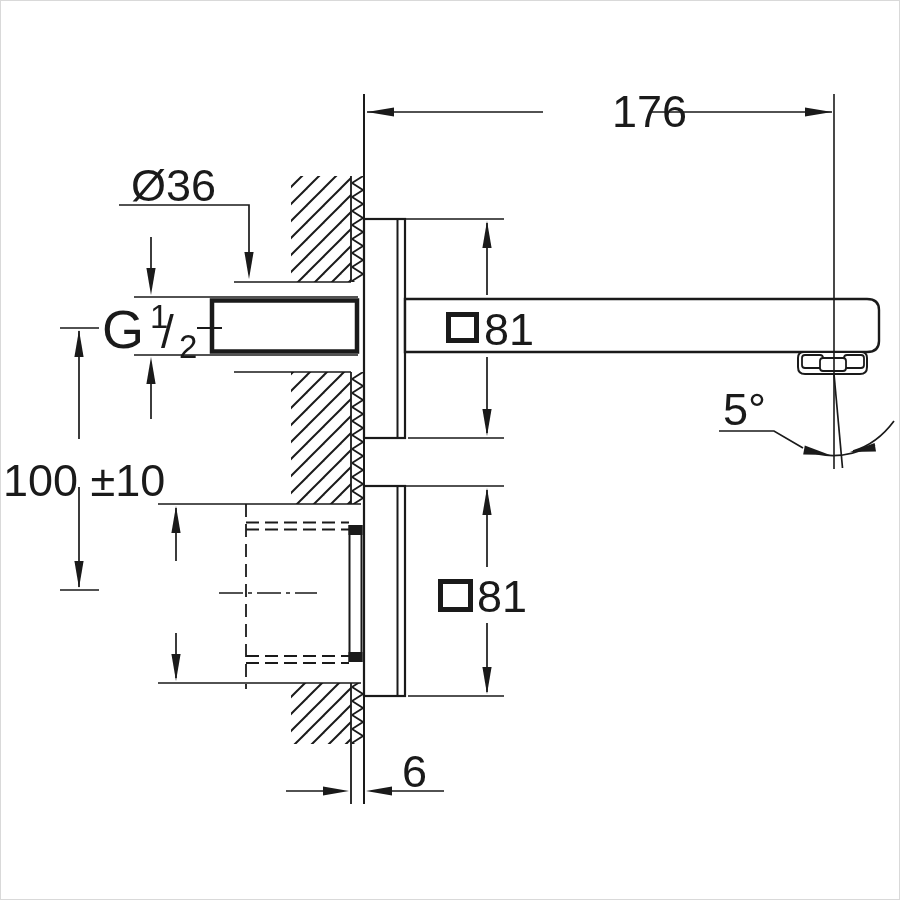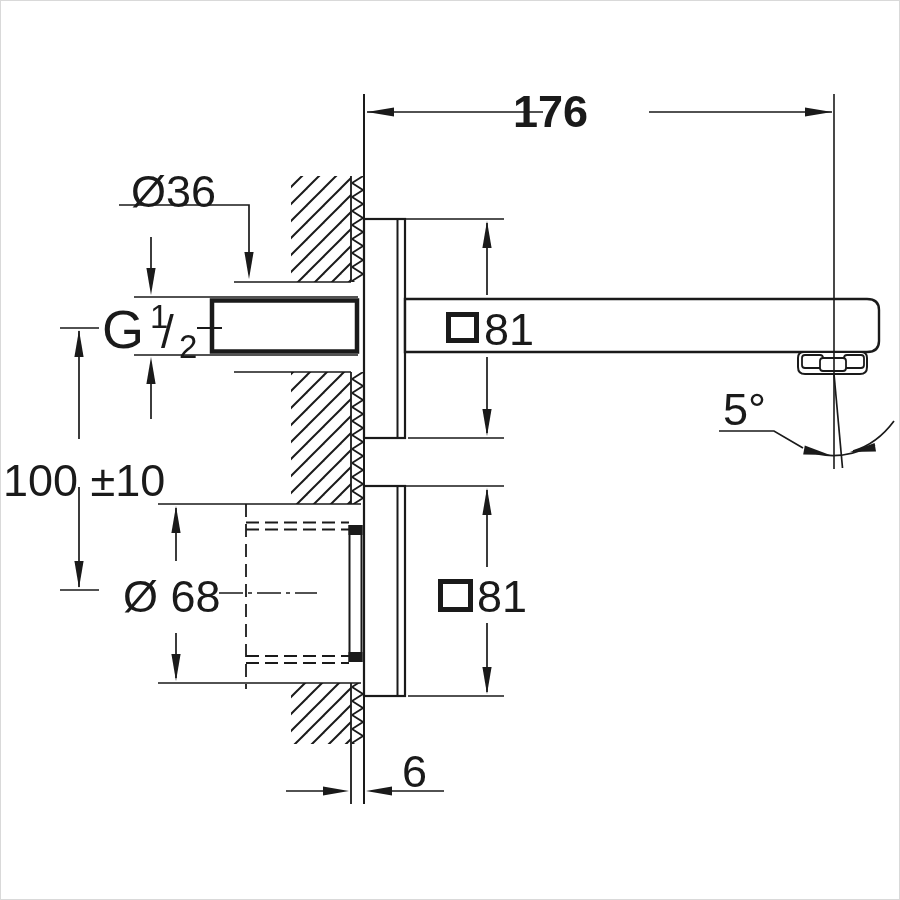--- a/index.html
+++ b/index.html
@@ -146,35 +146,34 @@
     <g stroke="#1a1a1a" fill="none">
       <path d="M833,373 L841.5,467" stroke-width="1.7"></path>
       <path d="M718,430 H773 L802,447" stroke-width="1.7"></path>
       <path d="M804,448 Q833,463 874,444" stroke-width="1.7"></path>
       <path d="M852,450 Q876,443 893,420" stroke-width="1.7"></path>
       <path d="M829,454 L803.8,444.6 L802.2,453.4 Z" fill="#1a1a1a" stroke="none"></path>
       <path d="M849,451 L875,450.6 L873.6,442 Z" fill="#1a1a1a" stroke="none"></path>
     </g>
   </svg>
 
-  <div class="lbl dim" style="left:512px;top:88px;width:150px;text-align:left;font-weight:bold;">176</div>
+  <div class="lbl dim" style="left:536px;top:88px;width:150px;text-align:right;">176</div>
 
-  <div class="lbl dim" style="left:130px;top:168px;">Ø36</div>
+  <div class="lbl dim" style="left:130px;top:162px;">Ø36</div>
 
   <span class="g-main" style="left: 101px; top: 301px; position: absolute;">G</span>
   <span class="g-frac-num" style="left: 149px; top: 299px; position: absolute;">1</span>
   <span class="g-frac-slash" style="left: 160px; top: 308px; position: absolute;">/</span>
   <span class="g-frac-den" style="left: 178px; top: 329px; position: absolute;">2</span>
 
   <div class="sq" style="left:445px;top:311px;width:23px;height:21px;"></div>
   <div class="lbl dim" style="left:483px;top:306px;">81</div>
 
   <div class="lbl dim" style="left:722px;top:386px;">5°</div>
 
   <div class="lbl dim" style="left:2px;top:457px;">100 ±10</div>
 
-  <div class="lbl dim" style="left:122px;top:573px;">Ø 68</div>
 
   <div class="sq" style="left:437px;top:578px;width:25px;height:23px;"></div>
   <div class="lbl dim" style="left:476px;top:573px;">81</div>
 
   <div class="lbl dim" style="left:401px;top:748px;">6</div>
 </div>
 
 </body></html>

